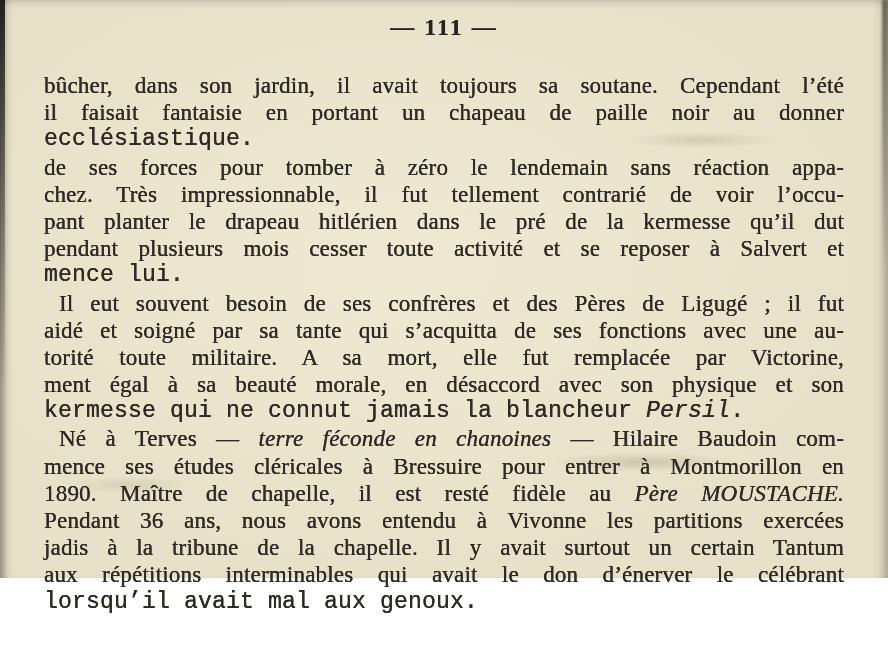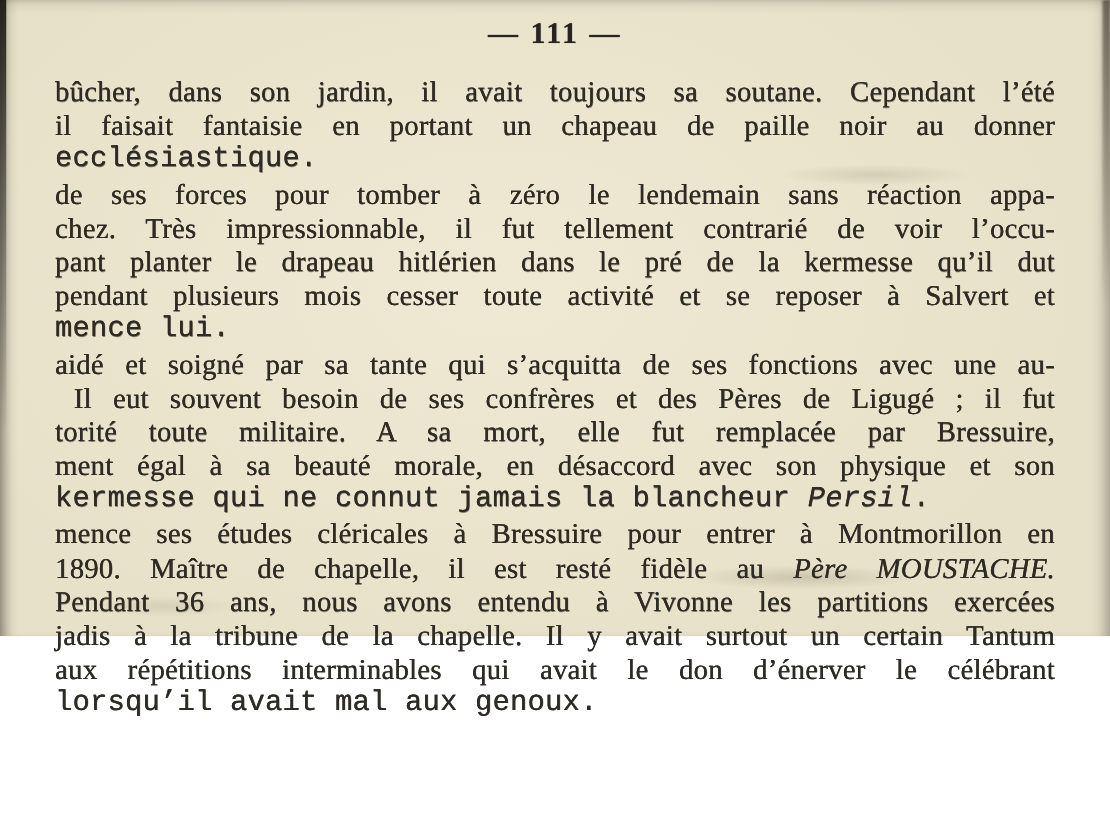--- a/index.html
+++ b/index.html
@@ -5,21 +5,21 @@
   html, body {
     margin: 0;
     padding: 0;
     width: 888px;
     height: 667px;
     overflow: hidden;
   }
   .page {
     position: relative;
     width: 888px;
-    height: 509px;
+    height: 578px;
     background-color: #e8e1c9;
     background-image:
       radial-gradient(ellipse 130px 14px at 640px 462px, rgba(125,115,92,0.26), transparent 70%),
       radial-gradient(ellipse 110px 12px at 700px 140px, rgba(125,115,92,0.20), transparent 70%),
       radial-gradient(ellipse 90px 12px at 130px 485px, rgba(125,115,92,0.16), transparent 70%),
       radial-gradient(ellipse 420px 12px at 444px 662px, rgba(115,105,82,0.30), transparent 75%),
       radial-gradient(ellipse 600px 400px at 45% 45%, rgba(255,252,238,0.30), transparent 80%);
     box-shadow:
       inset 12px 0 10px -9px rgba(32,30,24,0.55),
       inset -12px 0 12px -9px rgba(32,30,24,0.40),
@@ -49,21 +49,21 @@
     text-align: center;
     font-size: 24px;
     font-weight: bold;
     letter-spacing: 2px;
     color: #26241e;
     text-shadow: 0 0 0.6px rgba(38,36,30,0.85);
   }
   .text-block {
     position: absolute;
     left: 44px;
-    top: 60px;
+    top: 72px;
     width: 800px;
   }
   .para { margin: 0; }
   .line {
     height: 27.2px;
     line-height: 27.2px;
     font-size: 23px;
     letter-spacing: 0.2px;
     text-align: justify;
     text-align-last: justify;
@@ -93,27 +93,28 @@
         <div class="line last"><span>ecclésiastique.</span></div>
       </div>
       <div class="para">
         <div class="line"><span>de ses forces pour tomber à zéro le lendemain sans réaction appa-</span></div>
         <div class="line"><span>chez. Très impressionnable, il fut tellement contrarié de voir l’occu-</span></div>
         <div class="line"><span>pant planter le drapeau hitlérien dans le pré de la kermesse qu’il dut</span></div>
         <div class="line"><span>pendant plusieurs mois cesser toute activité et se reposer à Salvert et</span></div>
         <div class="line last"><span>mence lui.</span></div>
       </div>
       <div class="para">
+        <div class="line indent"><span>Il eut souvent besoin de ses confrères et des Pères de Ligugé ; il fut</span></div>
         <div class="line"><span>aidé et soigné par sa tante qui s’acquitta de ses fonctions avec une au-</span></div>
-        <div class="line indent"><span>Il eut souvent besoin de ses confrères et des Pères de Ligugé ; il fut</span></div>
-        <div class="line"><span>torité toute militaire. A sa mort, elle fut remplacée par Bressuire,</span></div>
+        <div class="line"><span>torité toute militaire. A sa mort, elle fut remplacée par Victorine,</span></div>
         <div class="line"><span>ment égal à sa beauté morale, en désaccord avec son physique et son</span></div>
         <div class="line last"><span>kermesse qui ne connut jamais la blancheur </span><span class="it">Persil</span><span>.</span></div>
       </div>
       <div class="para">
+        <div class="line indent"><span>Né à Terves — </span><span class="it">terre féconde en chanoines</span><span> — Hilaire Baudoin com-</span></div>
         <div class="line"><span>mence ses études cléricales à Bressuire pour entrer à Montmorillon en</span></div>
         <div class="line"><span>1890. Maître de chapelle, il est resté fidèle au </span><span class="it">Père MOUSTACHE.</span></div>
         <div class="line"><span>Pendant 36 ans, nous avons entendu à Vivonne les partitions exercées</span></div>
         <div class="line"><span>jadis à la tribune de la chapelle. Il y avait surtout un certain Tantum</span></div>
         <div class="line"><span>aux répétitions interminables qui avait le don d’énerver le célébrant</span></div>
         <div class="line last"><span>lorsqu’il avait mal aux genoux.</span></div>
       </div>
     </div>
 </div>
 

